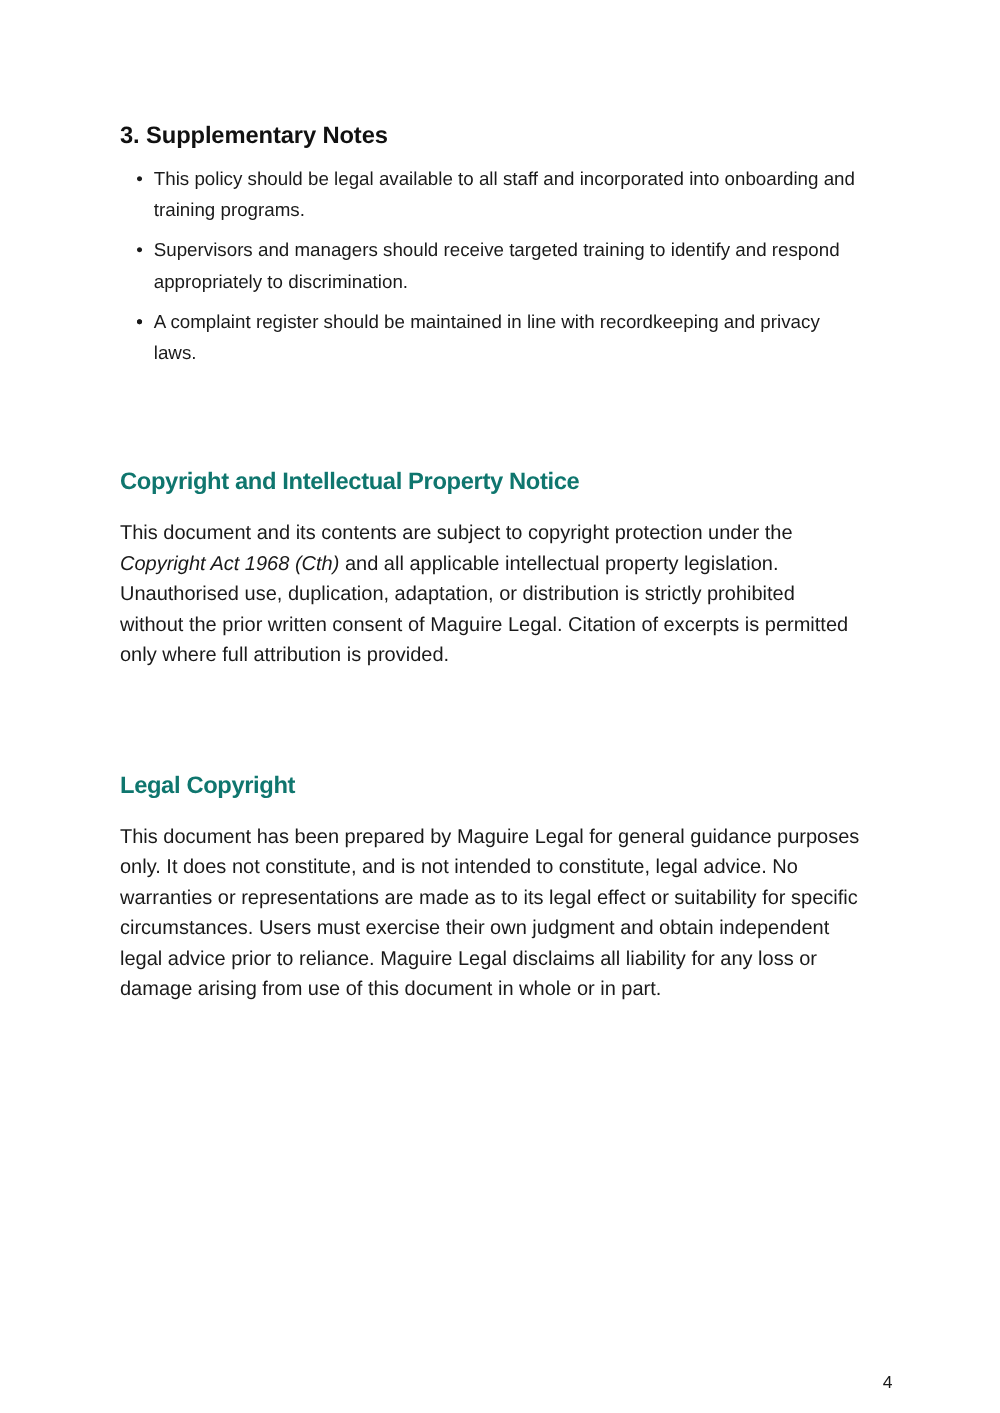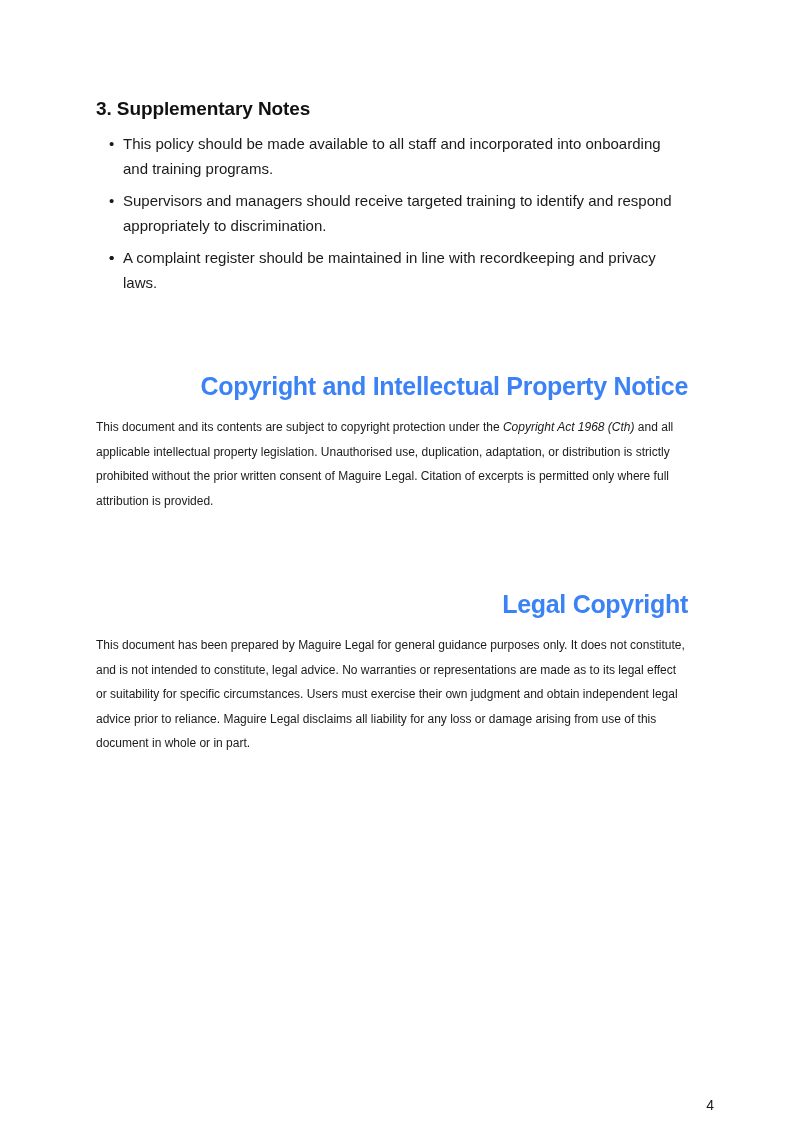--- a/index.html
+++ b/index.html
@@ -31,38 +31,37 @@
   
   .h2 {
     font-size: 19px;
     font-weight: bold;
     line-height: 26px;
     letter-spacing: -0.1px;
     margin: 0 0 10px 0;
     color: #111111;
   }
   .h1 {
-    font-size: 25px;
+    font-size: 19px;
     font-weight: bold;
     line-height: 30px;
     letter-spacing: -0.3px;
     margin: 0 0 14px 0;
-    color: #3b82f6;
-    text-align: right;
+    color: #0f766e;
   }
   .section-gap {
     height: 76px;
   }
   .note-gap {
     height: 50px;
   }
 
   
   .para {
-    font-size: 12px;
+    font-size: 16px;
     line-height: 24.5px;
     margin: 0;
     color: #1a1a1a;
     text-align: left;
   }
   .para em {
     font-style: italic;
   }
   .para strong {
     font-weight: bold;
@@ -108,21 +107,21 @@
 <body>
 
 <div class="page">
   <div class="content">
 
     <h2 class="h2">3. Supplementary Notes</h2>
 
     <ul class="bullets">
       <li>
         <span class="bullet-dot">•</span>
-        <span>This policy should be made available to all staff and incorporated into onboarding and training programs.</span>
+        <span>This policy should be legal available to all staff and incorporated into onboarding and training programs.</span>
       </li>
       <li>
         <span class="bullet-dot">•</span>
         <span>Supervisors and managers should receive targeted training to identify and respond appropriately to discrimination.</span>
       </li>
       <li>
         <span class="bullet-dot">•</span>
       </li>
       <li>
         <span class="bullet-dot">•</span>

